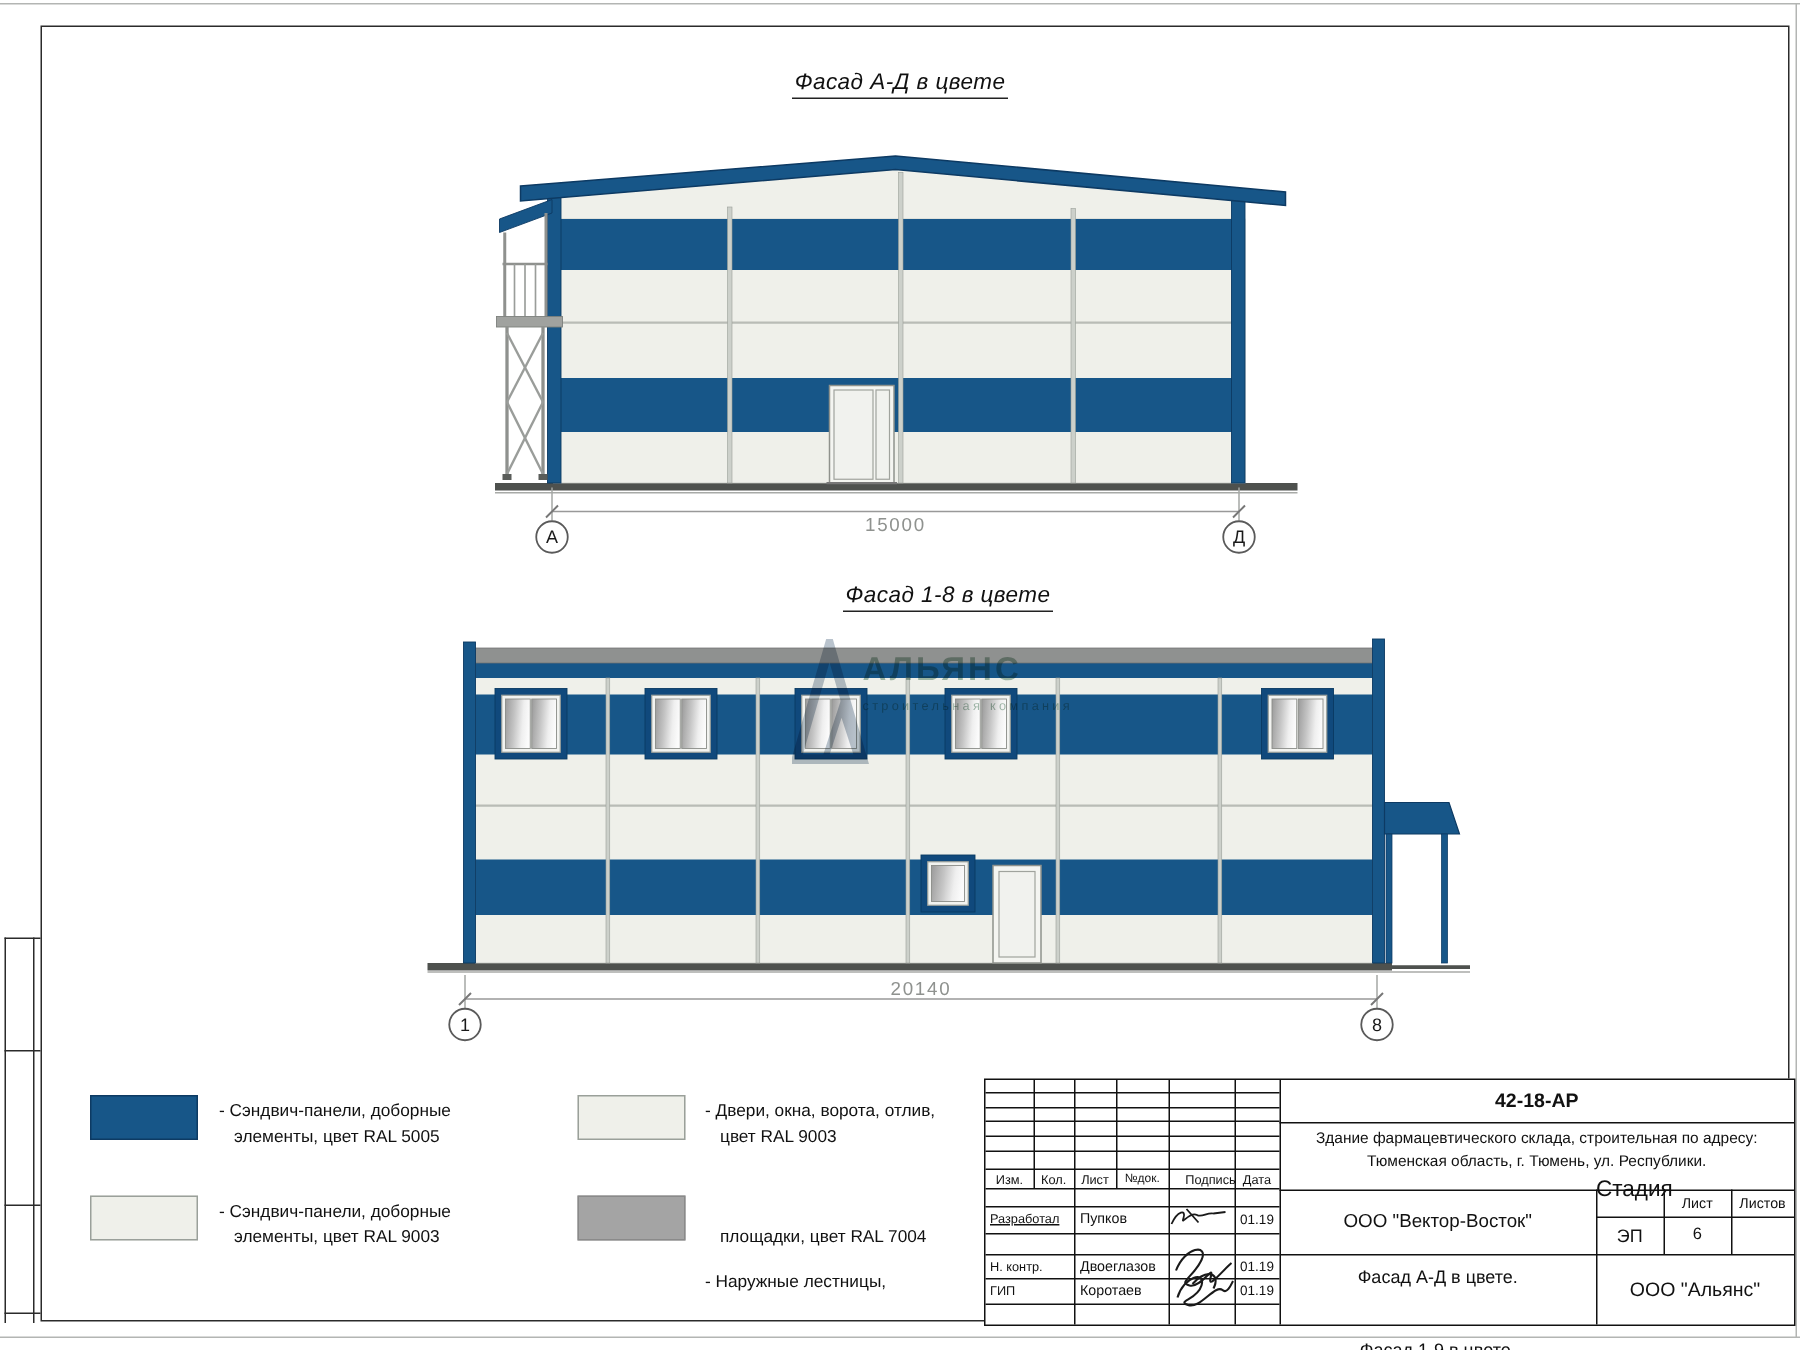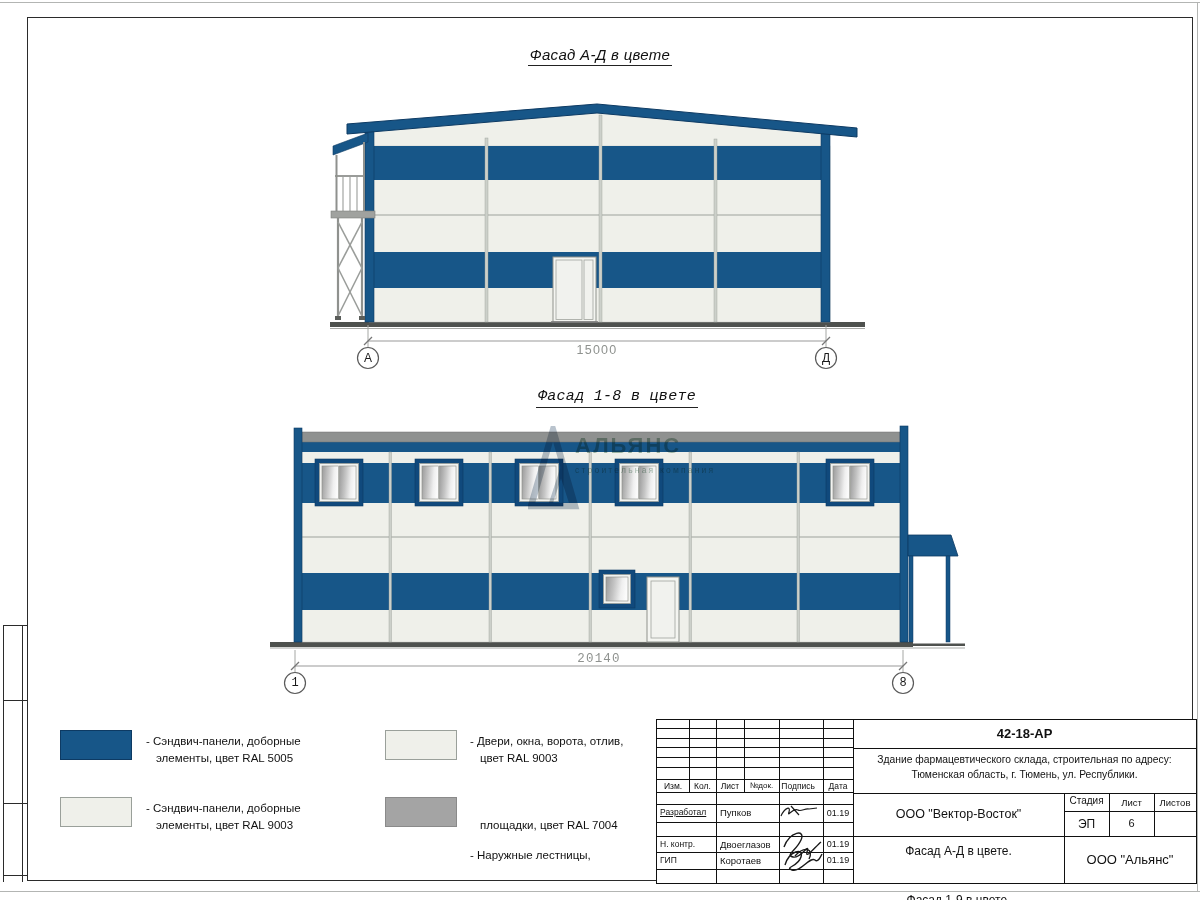--- a/index.html
+++ b/index.html
@@ -110,21 +110,21 @@
       <line x1="492" y1="315" x2="500" y2="307" stroke="#777" stroke-width="1.3"></line>
     </g>
     <circle cx="38" cy="328" r="10.5" fill="#fff" stroke="#5a5a5a" stroke-width="1.2"></circle>
     <circle cx="496" cy="328" r="10.5" fill="#fff" stroke="#5a5a5a" stroke-width="1.2"></circle>
   </svg>
   <div class="dim-text" style="left:217px;top:297px;width:100px;margin-top:16px;">15000</div>
   <div class="axis-label" style="left:27px;top:321px;">А</div>
   <div class="axis-label" style="left:485px;top:321px;">Д</div>
 </div>
 
-<div class="abs" style="left:257px;top:380px;width:720px;height:325px;font-family:Liberation Mono, monospace;">
+<div class="abs" style="left:272px;top:380px;width:720px;height:325px;">
   <div class="fac-title" style="top:8px;"><span>Фасад 1-8 в цвете</span></div>
   <svg width="720" height="325" viewBox="0 0 720 325" style="position:absolute;left:0;top:0;">
     <defs>
       <linearGradient id="glass2" x1="0" y1="0" x2="1" y2="0.15">
         <stop offset="0" stop-color="#9a9a9a"></stop>
           <stop offset="0.4" stop-color="#c4c4c4"></stop>
         <stop offset="0.75" stop-color="#efefef"></stop>
           <stop offset="1" stop-color="#fbfbfb"></stop>
       </linearGradient>
     </defs>
@@ -265,21 +265,21 @@
   <div class="hl" style="left:407px;top:91px;width:132px;"></div>
   <div class="hl" style="left:196px;top:116px;width:343px;"></div>
   <div class="vl" style="left:407px;top:73px;height:90px;"></div>
   <div class="vl" style="left:452px;top:73px;height:43px;"></div>
   <div class="vl" style="left:497px;top:73px;height:43px;"></div>
 
   <div class="st ctr" style="left:0;top:61px;width:32px;font-size:8.5px;">Изм.</div>
   <div class="st ctr" style="left:32px;top:61px;width:27px;font-size:8.5px;">Кол.</div>
   <div class="st ctr" style="left:59px;top:61px;width:28px;font-size:8.5px;">Лист</div>
   <div class="st ctr" style="left:87px;top:61px;width:35px;font-size:8px;">№док.</div>
-  <div class="st ctr" style="left:114px;top:61px;width:44px;font-size:8.5px;text-align:right;">Подпись</div>
+  <div class="st ctr" style="left:128px;top:61px;width:44px;font-size:8.5px;">Подпись</div>
   <div class="st ctr" style="left:166px;top:61px;width:30px;font-size:8.5px;">Дата</div>
 
   <div class="st" style="left:3px;top:87px;font-size:8.5px;text-decoration:underline;">Разработал</div>
   <div class="st" style="left:63px;top:87px;font-size:9.5px;">Пупков</div>
   <div class="st ctr" style="left:166px;top:88px;width:30px;font-size:9px;">01.19</div>
 
   <div class="st" style="left:3px;top:119px;font-size:8.5px;">Н. контр.</div>
   <div class="st" style="left:63px;top:119px;font-size:9.5px;">Двоеглазов</div>
   <div class="st ctr" style="left:166px;top:119px;width:30px;font-size:9px;">01.19</div>
 
@@ -290,21 +290,21 @@
   <svg width="48" height="70" viewBox="0 0 48 70" style="position:absolute;left:119px;top:83px;">
     <path d="M5,13 C9,4 15,3 13,9 C11,15 17,4 22,7 C25,9 29,5 33,6 L41,5 M15,3 L23,12" fill="none" stroke="#1a1a1a" stroke-width="1.2"></path>
     <path d="M8,44 C14,28 30,26 25,37 C20,48 9,52 17,54 C25,56 34,38 31,49 C29,57 40,43 45,39" fill="none" stroke="#1a1a1a" stroke-width="1.4"></path>
     <path d="M9,62 C13,48 28,44 25,54 C22,64 8,64 16,67 C24,70 34,53 39,57 C42,60 45,53 46,51 M19,53 C29,42 38,46 33,56" fill="none" stroke="#1a1a1a" stroke-width="1.4"></path>
   </svg>
 
   <div class="st ctr" style="left:196px;top:6px;width:343px;font-size:13px;font-weight:600;">42-18-АР</div>
   <div class="st ctr" style="left:198px;top:34px;width:339px;font-size:10.3px;">Здание фармацевтического склада, строительная по адресу:</div>
   <div class="st ctr" style="left:198px;top:49px;width:339px;font-size:10.3px;">Тюменская область, г. Тюмень, ул. Республики.</div>
   <div class="st ctr" style="left:196px;top:87px;width:211px;font-size:12.5px;">ООО "Вектор-Восток"</div>
-  <div class="st ctr" style="left:407px;top:75px;width:45px;font-size:10px;">Стадия</div>
+  <div class="st ctr" style="left:407px;top:64px;width:45px;font-size:15px;">Стадия</div>
   <div class="st ctr" style="left:452px;top:77px;width:45px;font-size:9.5px;">Лист</div>
   <div class="st ctr" style="left:497px;top:77px;width:42px;font-size:9.5px;">Листов</div>
   <div class="st ctr" style="left:407px;top:97px;width:45px;font-size:12px;">ЭП</div>
   <div class="st ctr" style="left:452px;top:97px;width:45px;font-size:11px;">6</div>
   <div class="st ctr" style="left:497px;top:97px;width:42px;font-size:11px;"></div>
   <div class="st ctr" style="left:196px;top:124px;width:211px;font-size:12px;">Фасад А-Д в цвете.</div>
   <div class="st ctr" style="left:196px;top:156px;width:211px;font-size:12px;margin-top:17px;">Фасад 1-9 в цвете.</div>
   <div class="st ctr" style="left:407px;top:132px;width:132px;font-size:13px;">ООО "Альянс"</div>
 </div>
 

